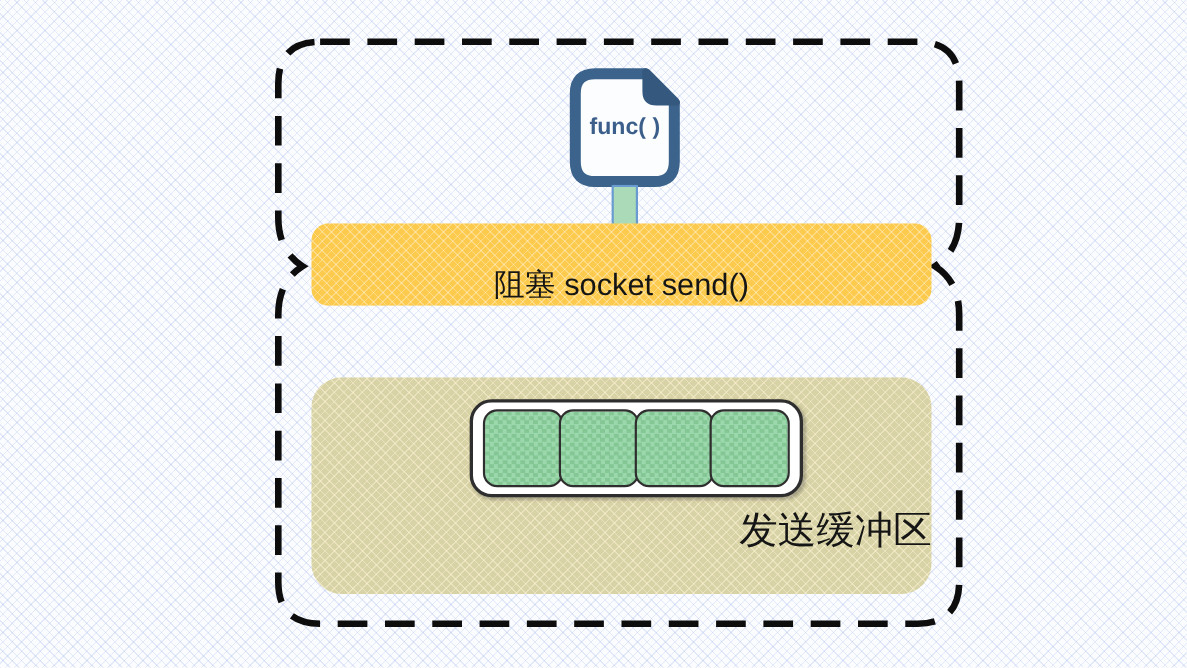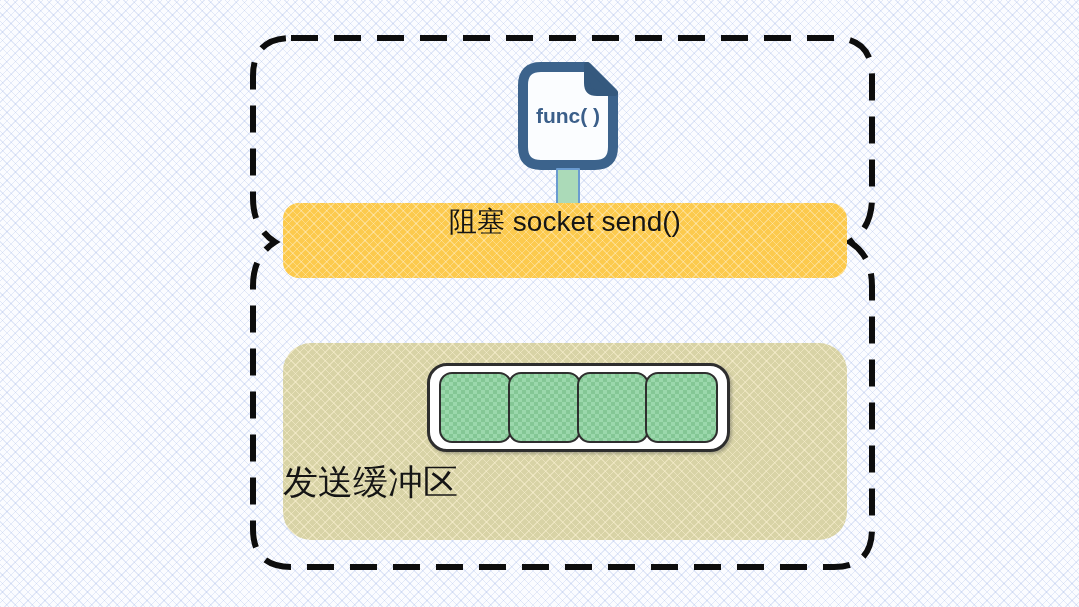--- a/index.html
+++ b/index.html
@@ -25,21 +25,21 @@
 
   .arrow{position:absolute;left:542px;top:168px;width:52px;height:68px;}
 
   .yellow-bar{
     position:absolute;left:283px;top:203px;width:564px;height:75px;
     border-radius:16px;
     background-color:#fcca4d;
     background-image:
       repeating-linear-gradient(45deg, rgba(255,255,255,0.30) 0 1px, transparent 1px 6px),
       repeating-linear-gradient(135deg, rgba(255,255,255,0.30) 0 1px, transparent 1px 6px);
-    display:flex;align-items:flex-start;justify-content:center;
+    display:flex;align-items:flex-end;justify-content:center;
     font-size:28px;color:#151515;
   }
 
   .tan-box{
     position:absolute;left:283px;top:343px;width:564px;height:197px;
     border-radius:28px;
     background-color:#d8d3a6;
     background-image:
       repeating-linear-gradient(45deg, rgba(255,245,215,0.45) 0 1px, transparent 1px 6px),
       repeating-linear-gradient(135deg, rgba(255,245,215,0.45) 0 1px, transparent 1px 6px);
@@ -57,21 +57,21 @@
   .cell{
     flex:1 1 0;
     box-sizing:border-box;
     border:2px solid #2e2e2e;
     border-radius:13px;
     background:conic-gradient(#84c795 25%, #9bd8ac 0 50%, #84c795 0 75%, #9bd8ac 0) 0 0/8px 8px;
   }
   .cell + .cell{margin-left:-4px;}
   .buf-label{
     position:absolute;left:0;top:116px;width:564px;
-    text-align:left;
+    text-align:right;
     font-size:35px;color:#151515;
   }
 </style>
 </head>
 <body>
 
 <div class="stage">
 
   <svg class="outline" viewBox="0 0 1079 607" aria-hidden="true">
     <path d="M 291 38 H 834 Q 872 38 872 76 V 198 Q 872 228 850 242 Q 872 256 872 286 V 529 Q 872 567 834 567 H 291 Q 253 567 253 529 V 286 Q 253 256 275 242 Q 253 228 253 198 V 76 Q 253 38 291 38 Z" fill="none" stroke="#0d0d0d" stroke-width="6" stroke-dasharray="27 16" stroke-linecap="butt"></path>

